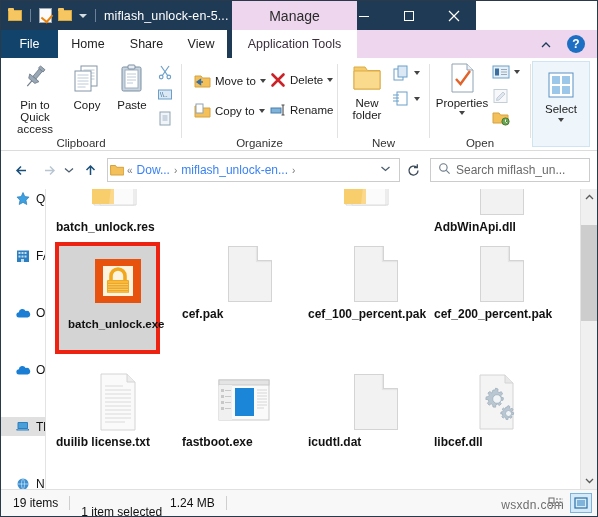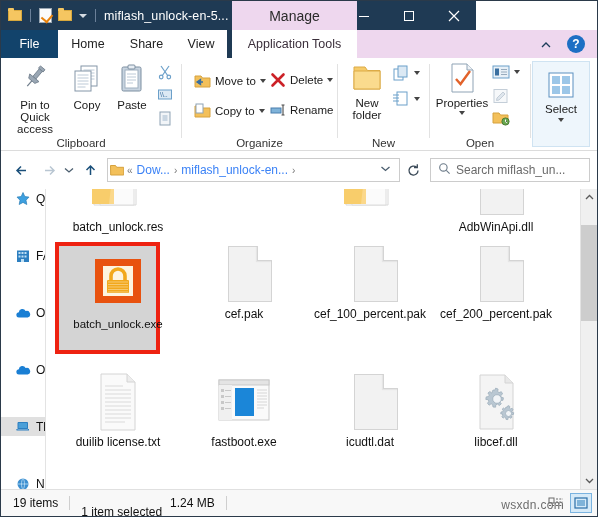--- a/index.html
+++ b/index.html
@@ -201,22 +201,22 @@
     background: #ffffff; overflow: hidden;
   }
   .tile {
     position: absolute; width: 126px;
     display: flex; flex-direction: column; align-items: center;
   }
   .tile-ico {
     width: 60px; height: 60px; position: relative;
   }
   .tile-lbl {
-    font-size: 12px; color: #111; text-align: center;
-    line-height: 14px; margin-top: 3px; width: 124px;
+    font-size: 12px; color: #111; 
+    line-height: 14px; margin-top: 3px; width: 124px; font-weight: bold;
   }
   .tile.selected .selbox {
     position: absolute; left: 0; top: 0;
     width: 105px; height: 112px;
     border: 4px solid #ee2211; background: #d4d4d4;
   }
 
   
   .pageico {
     position: absolute; left: 14px; top: 2px;

